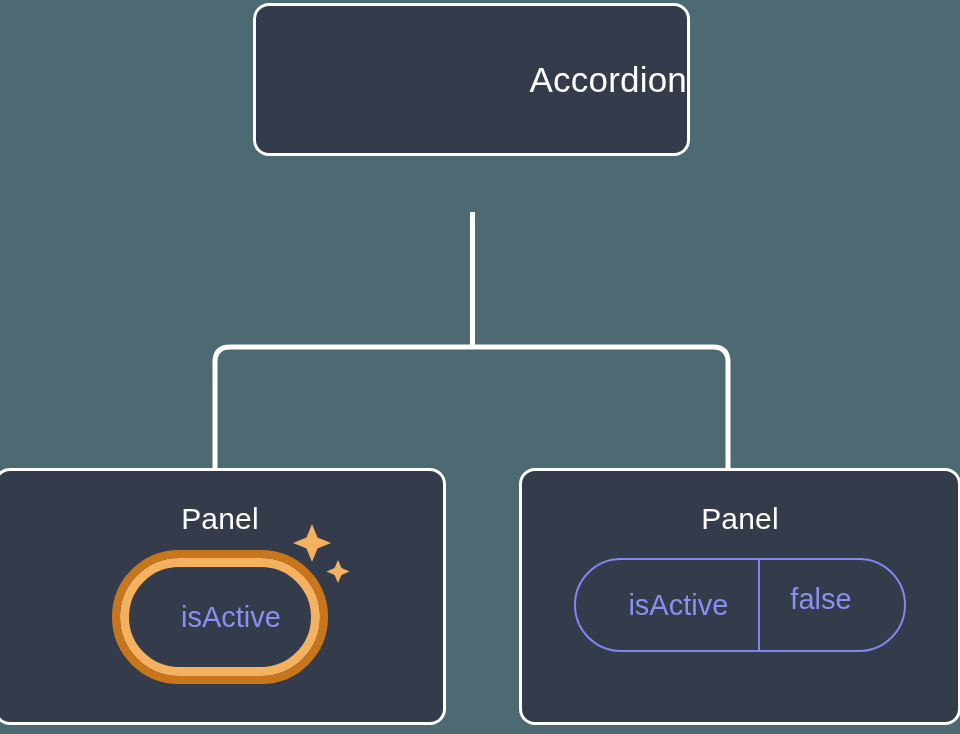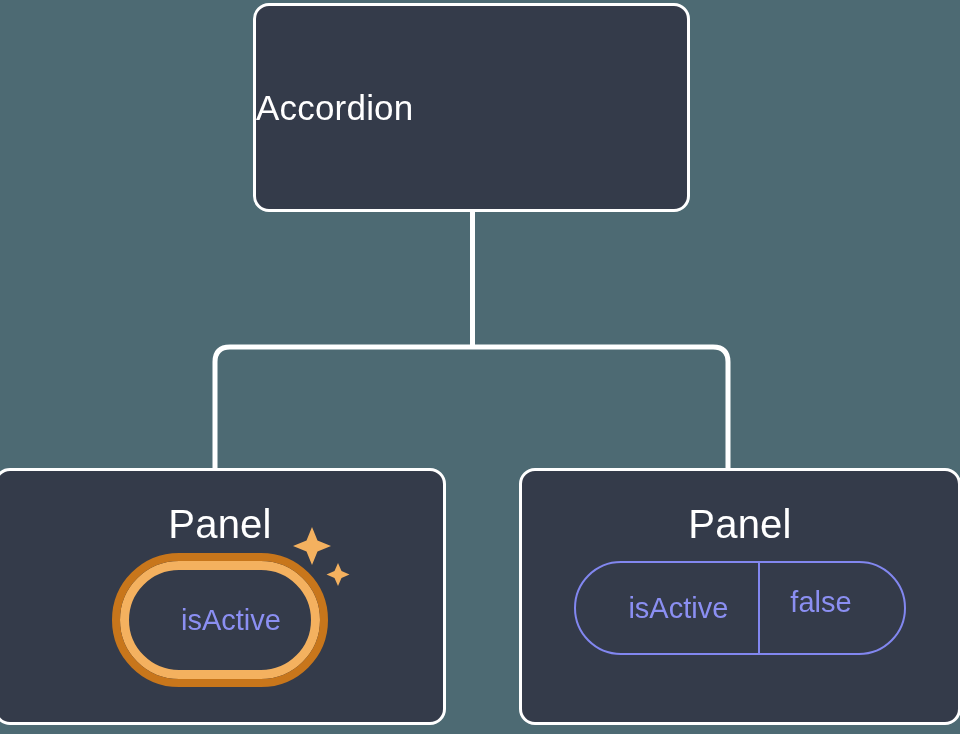--- a/index.html
+++ b/index.html
@@ -34,24 +34,24 @@
     position: absolute;
     box-sizing: border-box;
     background: #343b4a;
     border: 3px solid #ffffff;
     border-radius: 16px;
   }
   .node-root {
     left: 253px;
     top: 3px;
     width: 437px;
-    height: 209px;
+    height: 153px;
     display: flex;
     align-items: center;
-    justify-content: flex-start;
+    justify-content: flex-end;
   }
   .node-title-root {
     color: #ffffff;
     font-size: 35px;
     font-weight: 400;
     letter-spacing: 0.2px;
   }
 
   .node-panel {
     top: 468px;
@@ -64,30 +64,30 @@
   .panel-left {
     left: -6px;
     width: 452px;
   }
   .panel-right {
     left: 519px;
     width: 442px;
   }
   .node-title {
     color: #ffffff;
-    font-size: 40px;
+    font-size: 30px;
     font-weight: 400;
     letter-spacing: 0.2px;
     line-height: 1;
   }
 
   
   .pill-wrap {
     position: relative;
-    margin-top: 17px;
+    margin-top: 24px;
   }
   .pill {
     box-sizing: border-box;
     display: flex;
     align-items: stretch;
     background: #343b4a;
     border-radius: 999px;
   }
   .pill-plain {
     border: 2px solid #8287f0;

